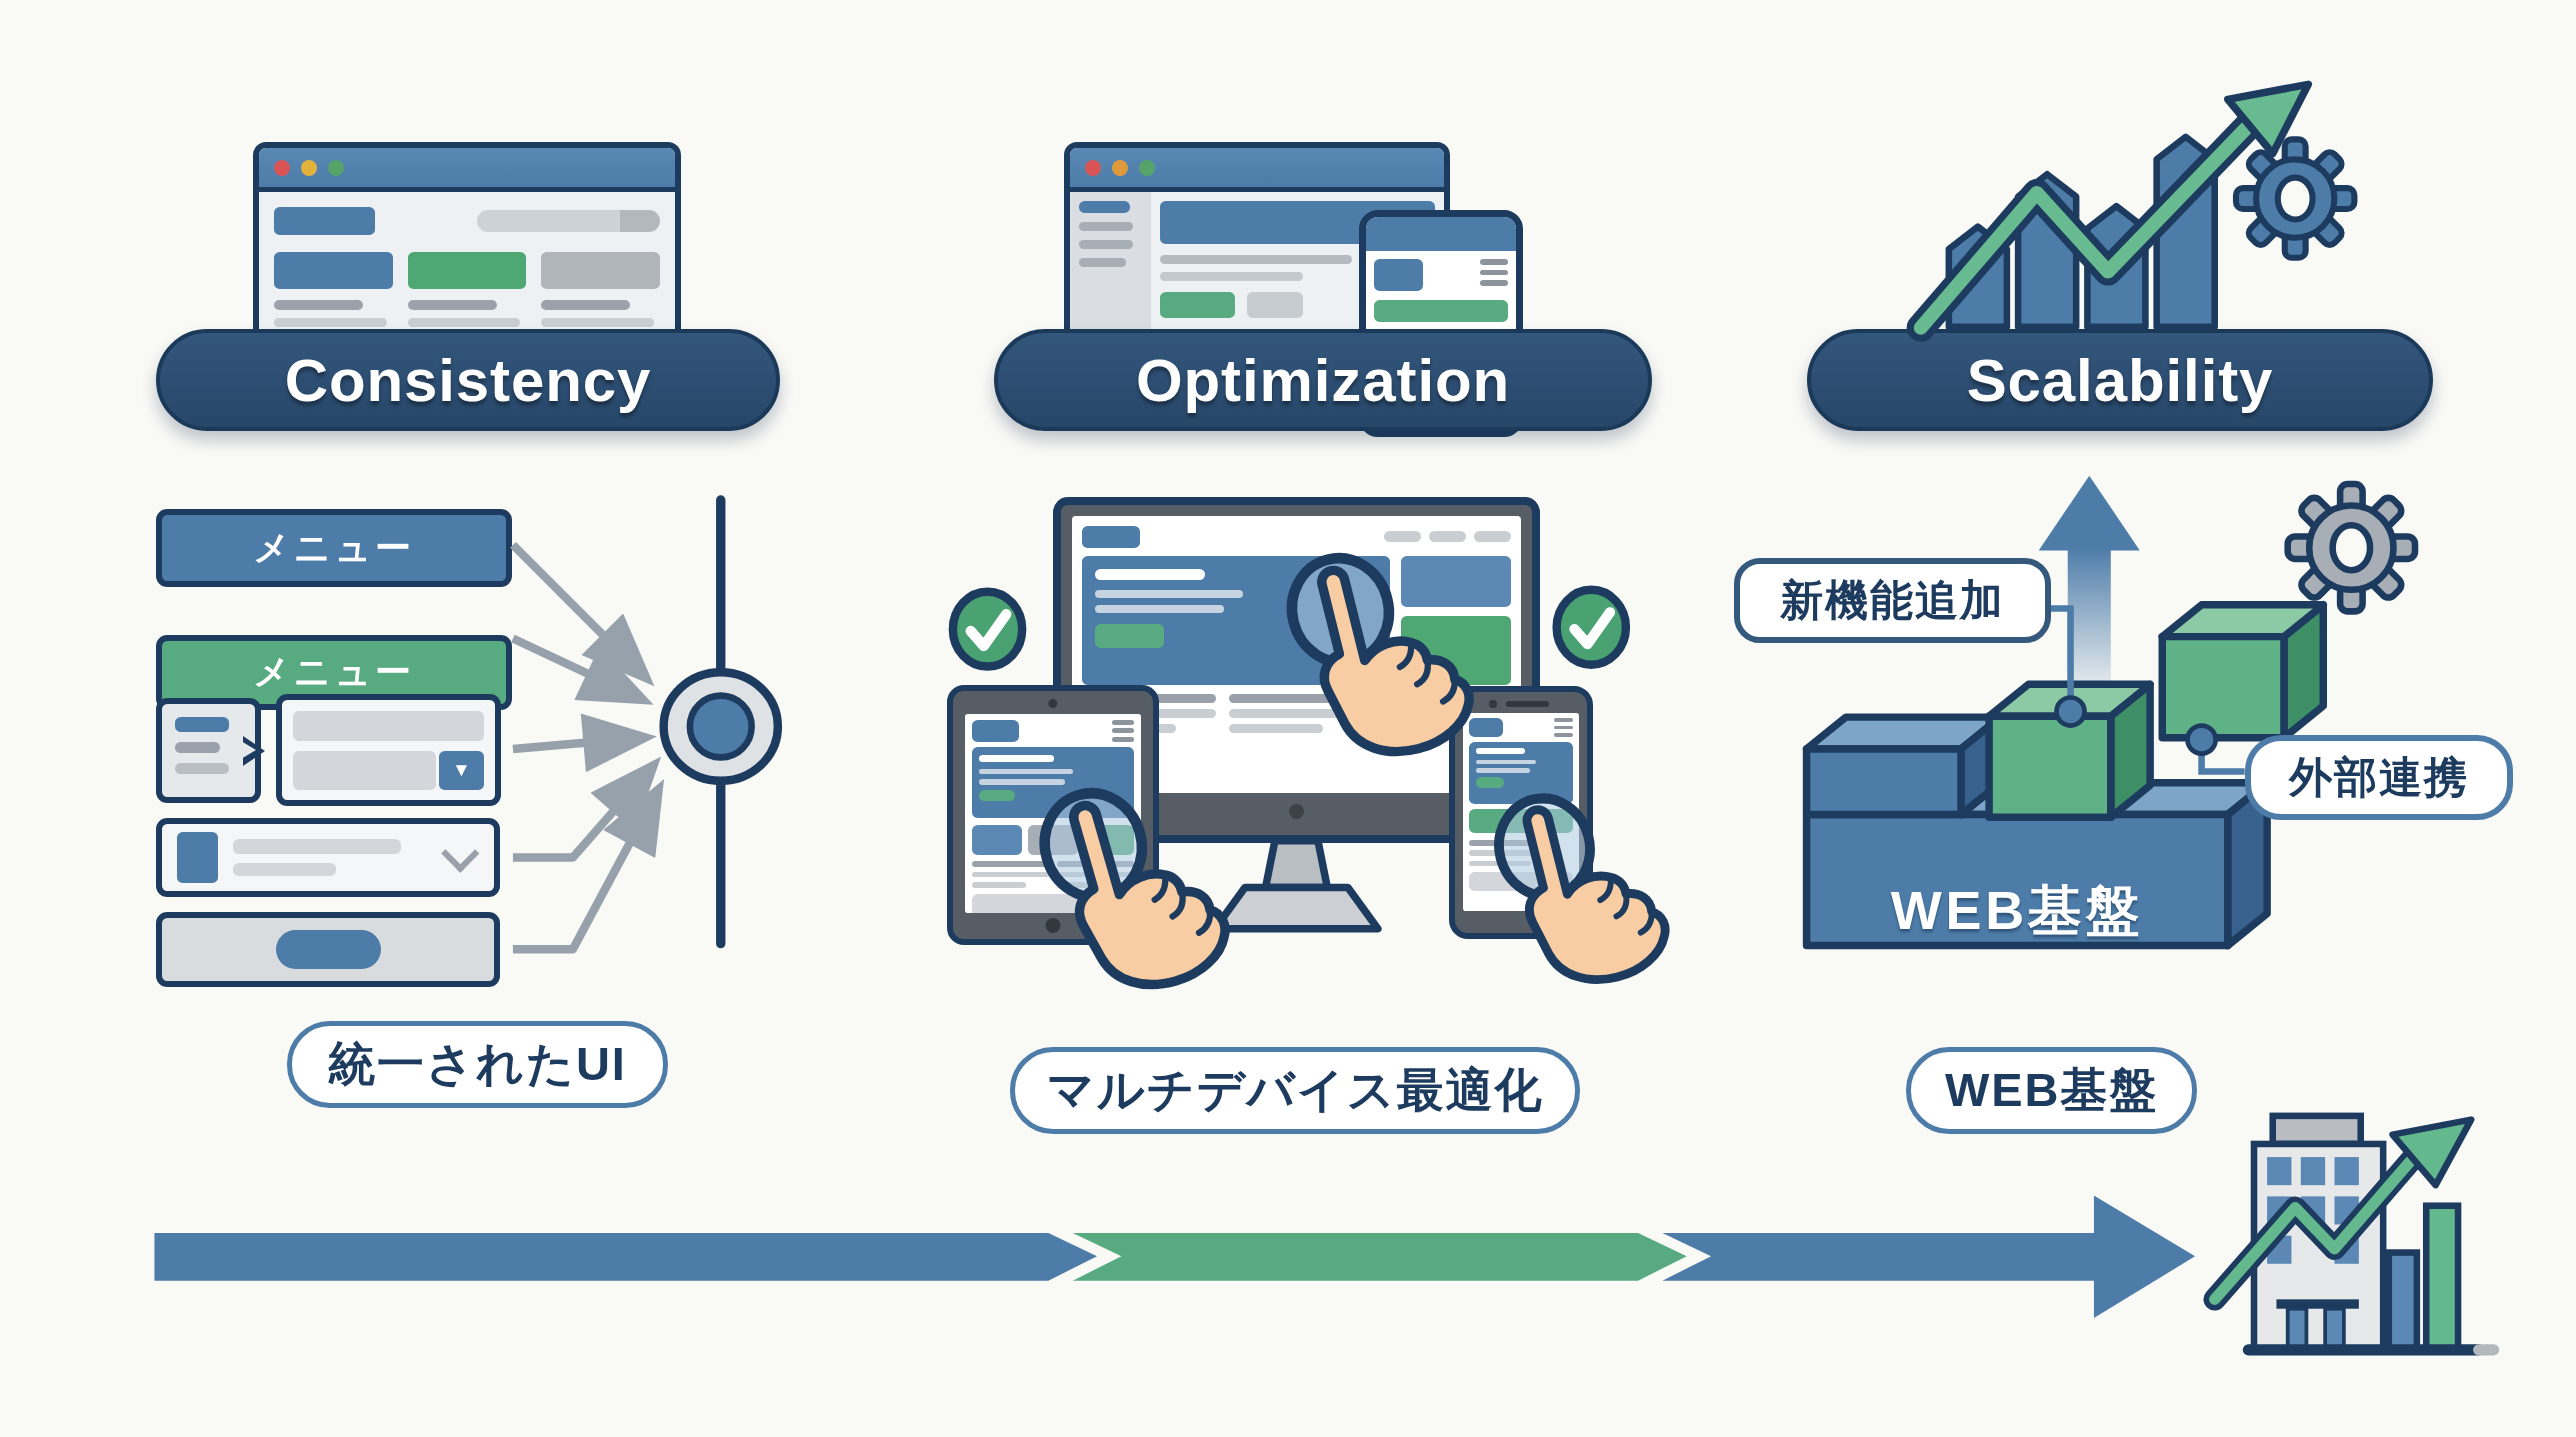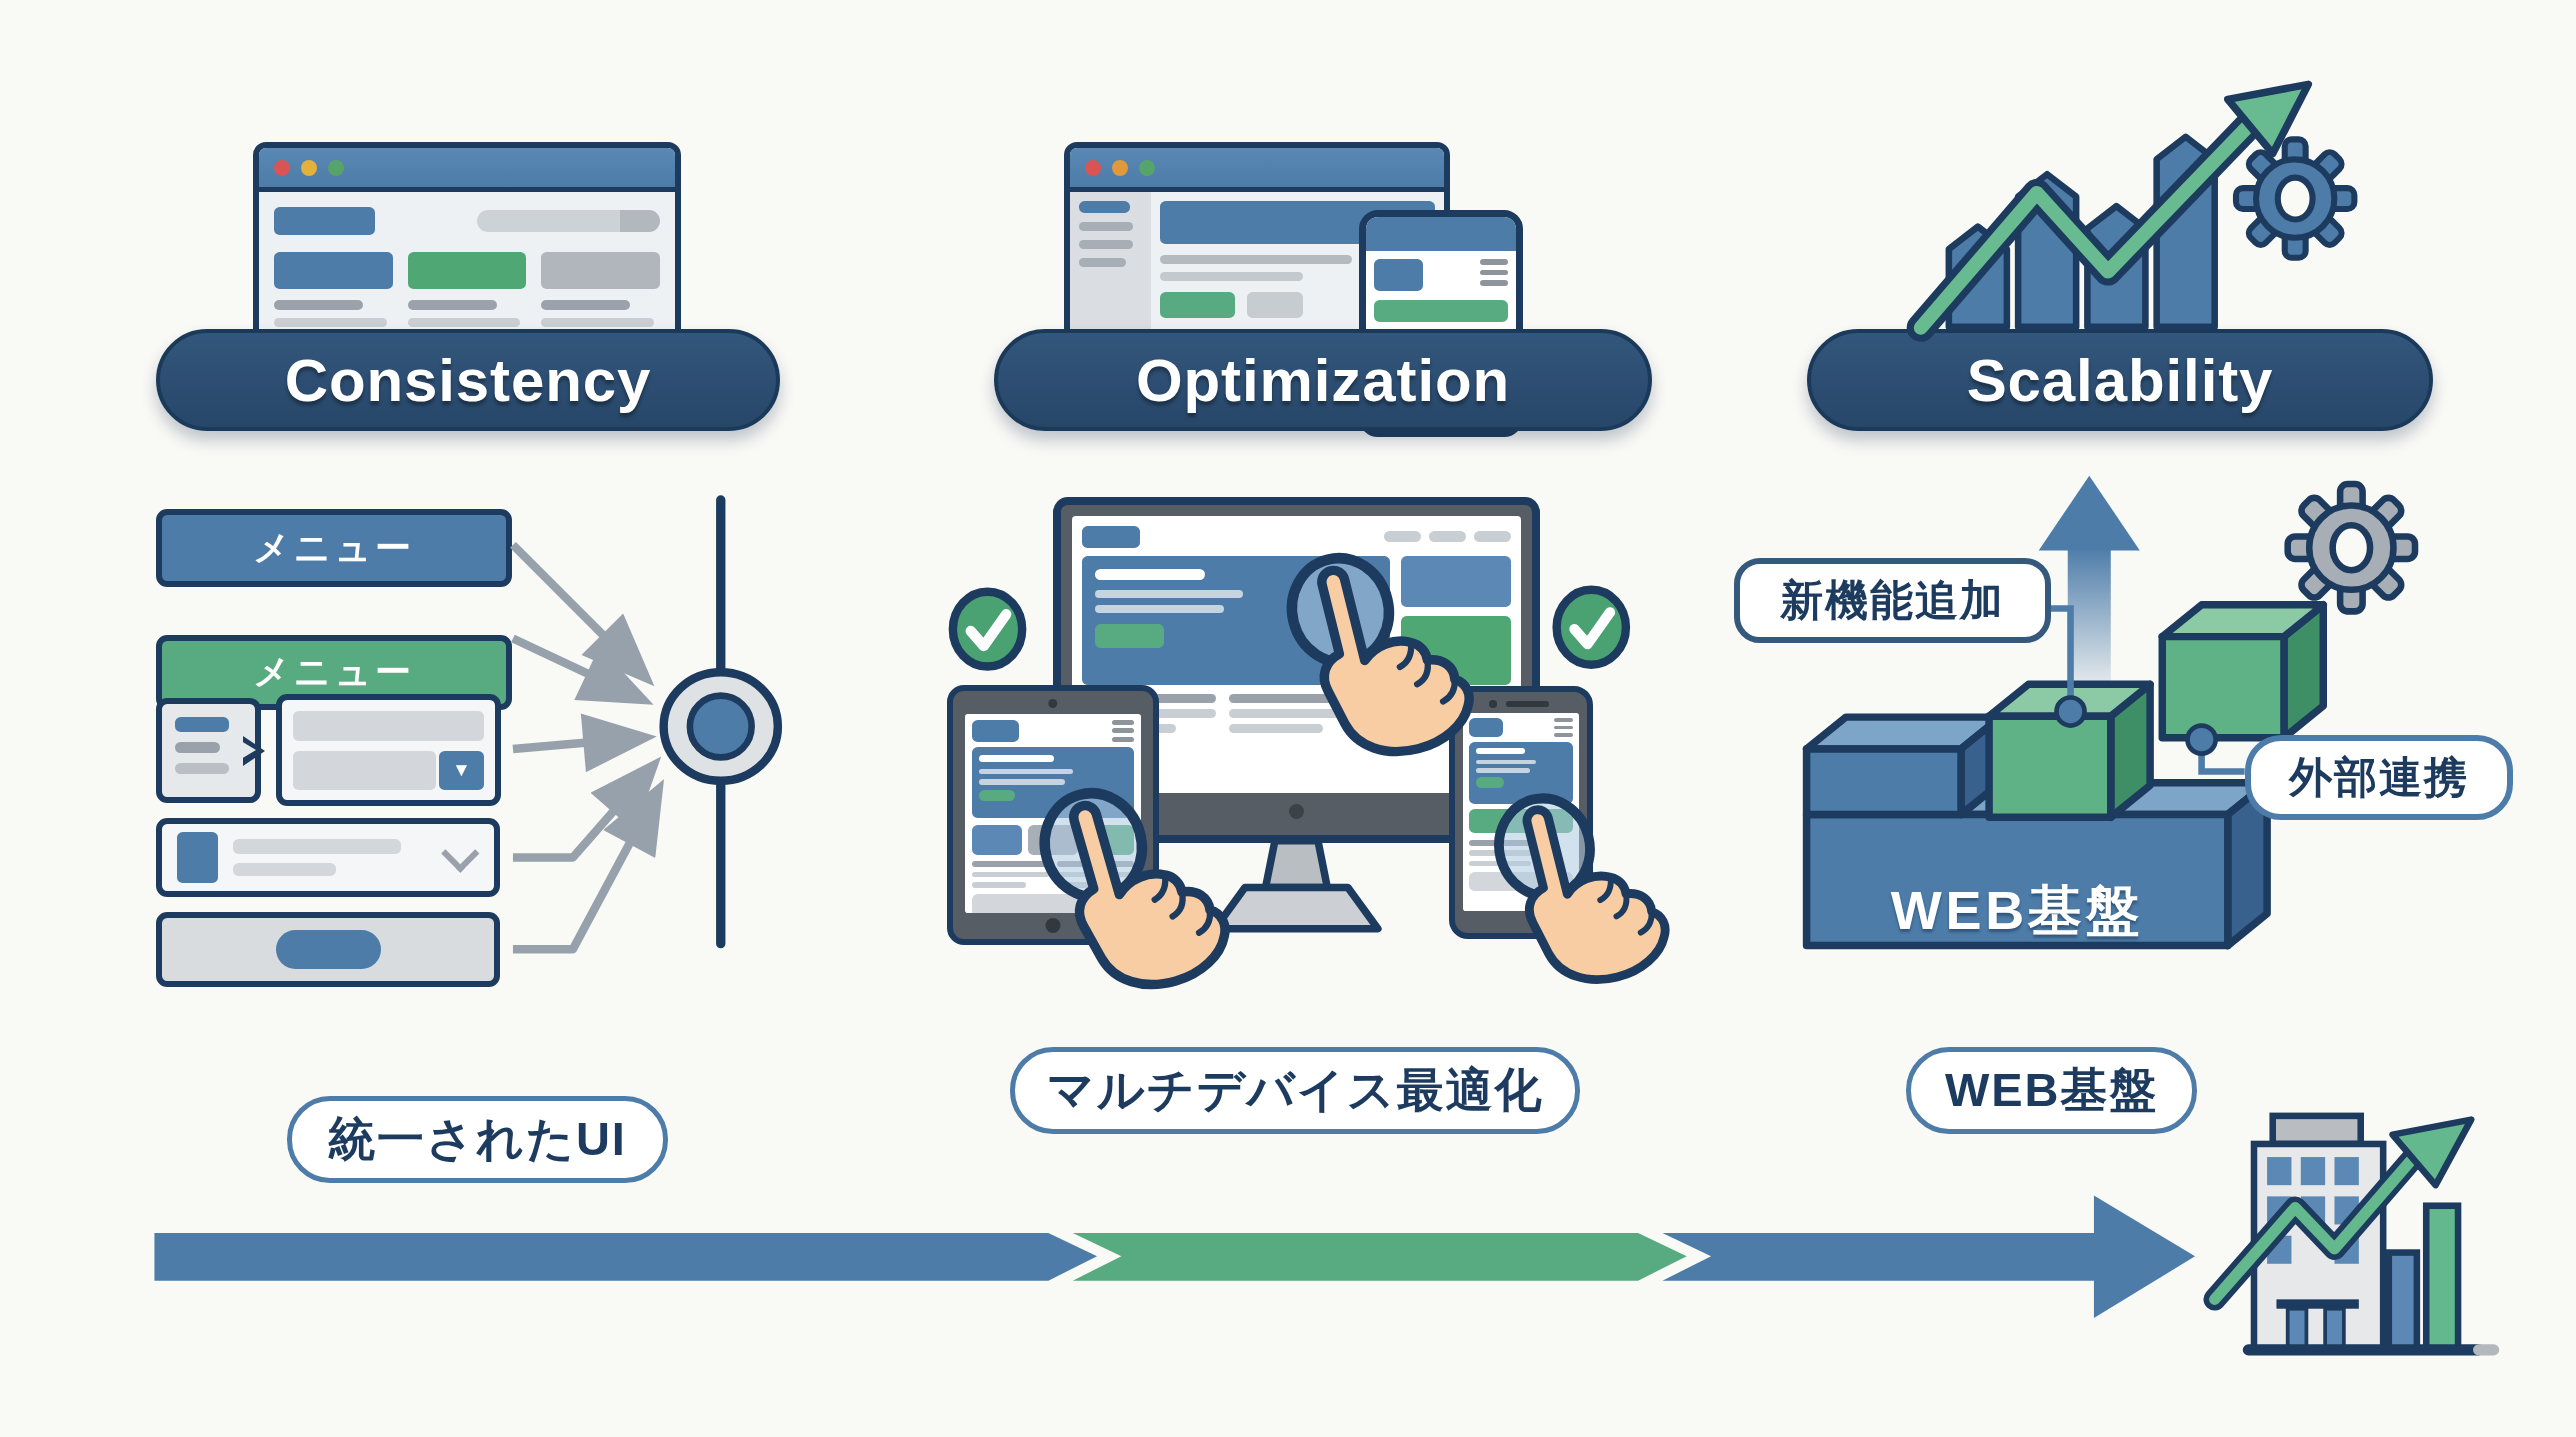--- a/index.html
+++ b/index.html
@@ -103,21 +103,21 @@
       <div class="line" style="width:168px;height:15px;background:#d3d7db"></div>
       <div class="line" style="width:103px;height:13px;background:#d3d7db;margin-top:8.4px"></div>
     </div>
     <span class="chev"></span>
   </div>
 
   <div class="abs" style="left:156px;top:912px;width:344px;height:75px;background:#d9dcdf;border:6.6px solid #1d3b5e;border-radius:11.2px;z-index:1;display:flex;align-items:center;justify-content:center;box-sizing:border-box;">
     <div style="width:105px;height:39px;border-radius:19.7px;background:#4d7ca9"></div>
   </div>
 
-  <div class="caption" style="left:287px;top:1096px;width:371px;">統一されたUI</div>
+  <div class="caption" style="left:287px;top:1021px;width:371px;">統一されたUI</div>
 
   <div class="browser" style="left:1064px;top:142px;width:374px;height:191px;">
     <div class="titlebar">
       <span class="dot" style="background:#d95555"></span>
       <span class="dot" style="background:#e09a3c"></span>
       <span class="dot" style="background:#57a46a"></span>
     </div>
     <div style="display:flex;height:140px;">
       <div style="width:81px;background:#dadde1;padding:9.4px;box-sizing:border-box;">
         <div class="r" style="width:51px;height:11.2px;background:#4d7ca9"></div>

